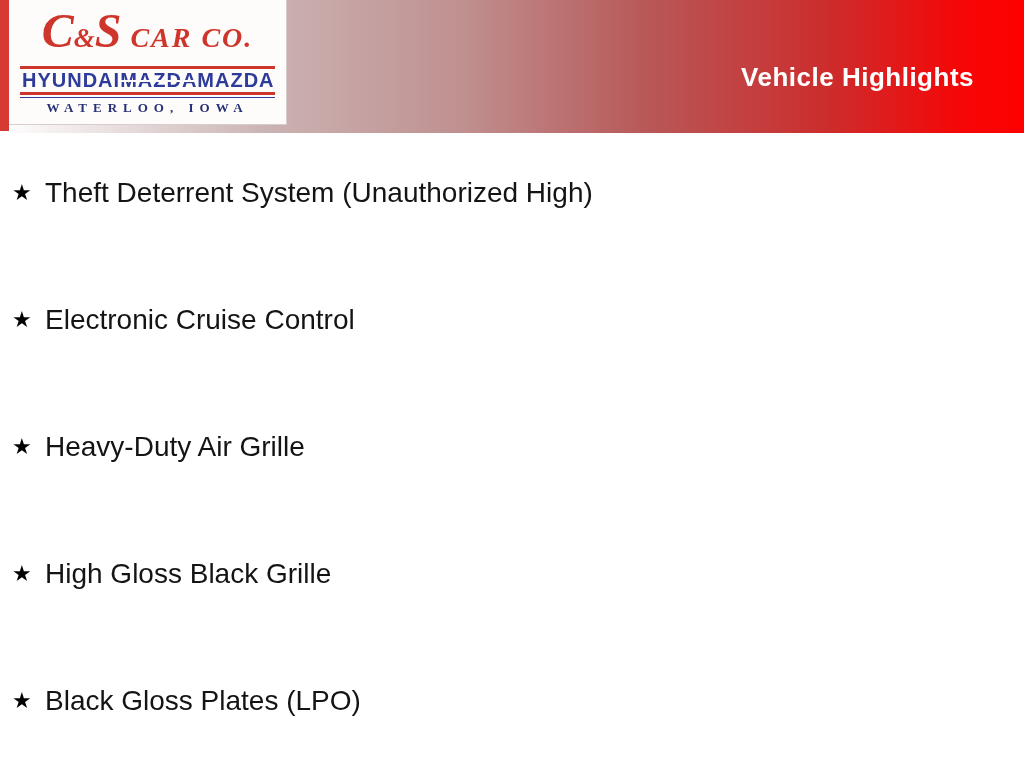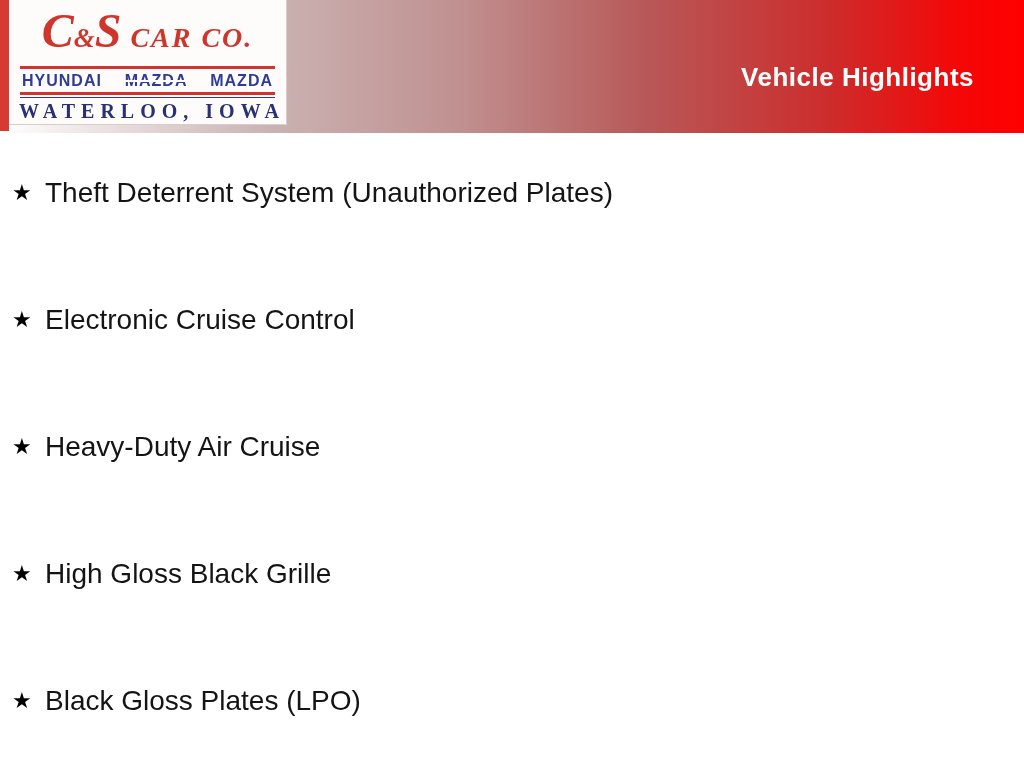--- a/index.html
+++ b/index.html
@@ -92,39 +92,39 @@
     background: #2e3b99;
     margin: 0 1px 2px 1px;
   }
   .brands {
     display: flex;
     justify-content: space-between;
     align-items: center;
     padding: 0 3px;
     color: #2e3b99;
     font-weight: bold;
-    font-size: 16px;
+    font-size: 20px;
     letter-spacing: 1px;
     line-height: 19px;
     margin-bottom: 2px;
   }
   .mazda { position: relative; text-align: center; }
   .mazda::after {
     content: "";
     position: absolute;
     left: -1px; right: -1px;
     top: 48%;
     height: 2px;
     background: #fdfcfb;
   }
   .waterloo {
     font-family: "Liberation Serif", serif;
     font-weight: bold;
     color: #283175;
-    font-size: 20px;
+    font-size: 13px;
     letter-spacing: 6px;
     white-space: nowrap;
     margin-top: 2px;
   }
 
   
   .bullet-item {
     position: absolute;
     left: 12px;
     display: flex;
@@ -172,29 +172,29 @@
       <div class="logo-rule-navy"></div>
       <div class="waterloo">WATERLOO, IOWA</div>
     </div>
 
     <h1 class="title">Vehicle Highlights</h1>
   </header>
 
   <main>
     <div class="bullet-item item-1">
       <span class="star">★</span>
-      <span class="item-text">Theft Deterrent System (Unauthorized Plates)</span>
+      <span class="item-text">Theft Deterrent System (Unauthorized High)</span>
     </div>
     <div class="bullet-item item-2">
       <span class="star">★</span>
       <span class="item-text">Electronic Cruise Control</span>
     </div>
     <div class="bullet-item item-3">
       <span class="star">★</span>
-      <span class="item-text">Heavy-Duty Air Cruise</span>
+      <span class="item-text">Heavy-Duty Air Grille</span>
     </div>
     <div class="bullet-item item-4">
       <span class="star">★</span>
       <span class="item-text">High Gloss Black Grille</span>
     </div>
     <div class="bullet-item item-5">
       <span class="star">★</span>
       <span class="item-text">Black Gloss Plates (LPO)</span>
     </div>
   </main>

